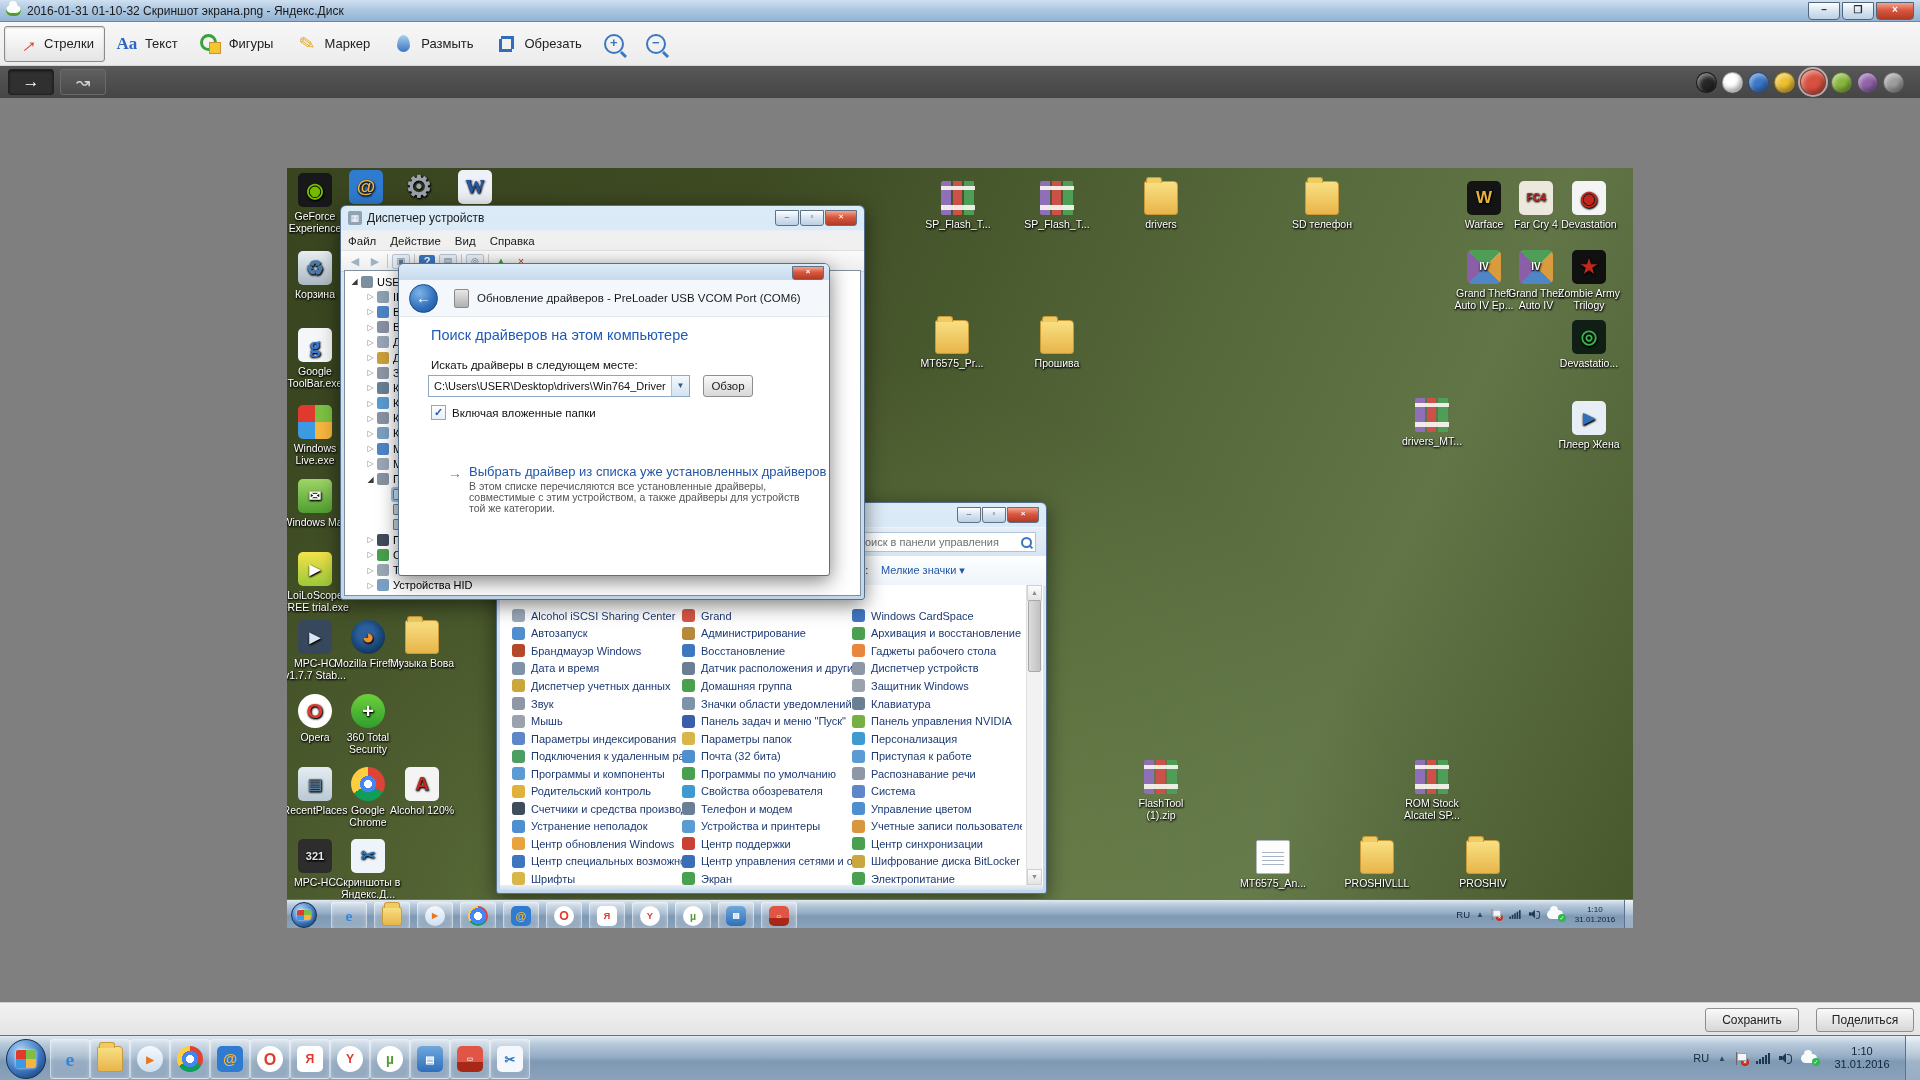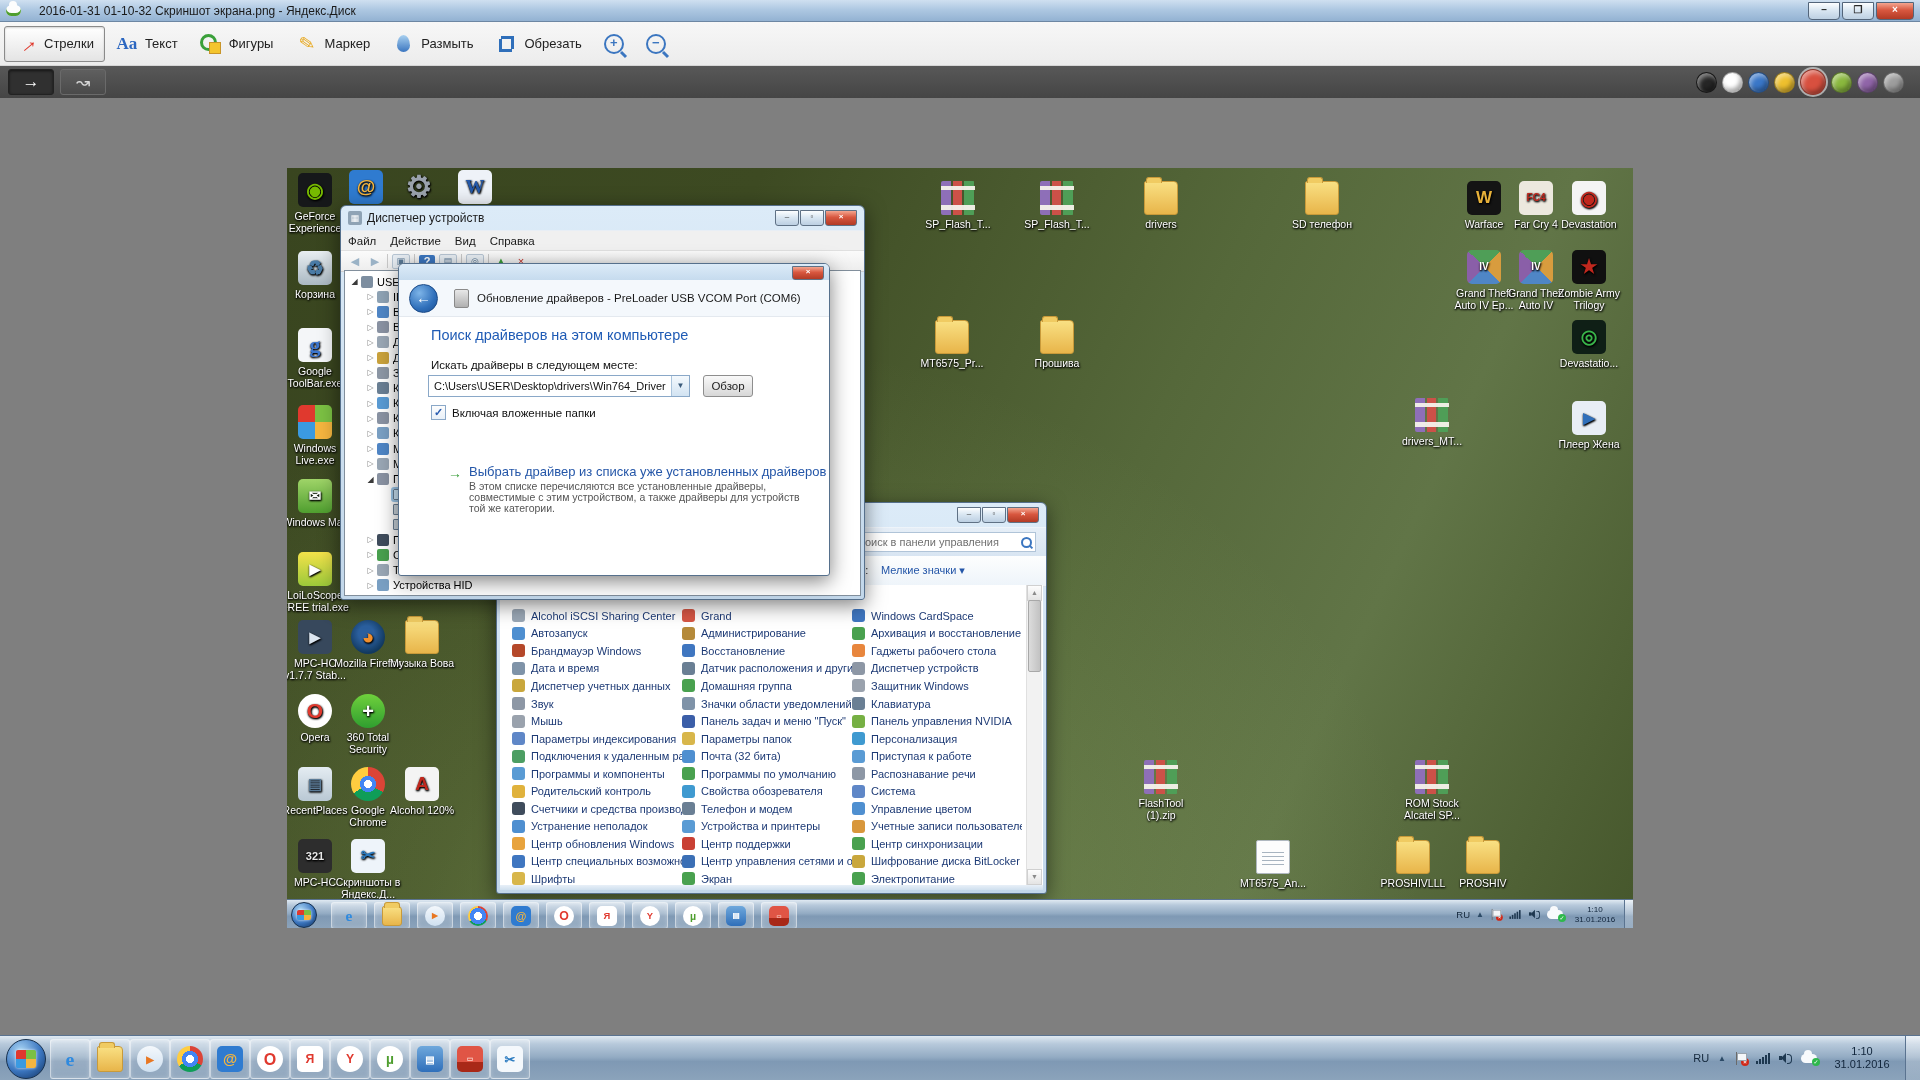--- a/index.html
+++ b/index.html
@@ -1,18 +1,18 @@
 <!DOCTYPE html>
 <html><head>
 <meta charset="utf-8">
 <style>
   html,body{margin:0;padding:0;background:#7f7f7f;font-family:"Liberation Sans",sans-serif;-webkit-font-smoothing:antialiased;}
   #stage{position:relative;width:1920px;height:1080px;overflow:hidden;background:#7f7f7f;}
   
-  #titlebar{position:absolute;left:0;top:0;width:1920px;height:22px;background:linear-gradient(#cfe0f0,#aec8e2 45%,#93b2d2);border-bottom:1px solid #6d87a3;display:flex;align-items:center;padding:0 6px;box-sizing:border-box;font-size:12px;color:#1a1a1a;gap:12px;}
+  #titlebar{position:absolute;left:0;top:0;width:1920px;height:22px;background:linear-gradient(#cfe0f0,#aec8e2 45%,#93b2d2);border-bottom:1px solid #6d87a3;display:flex;align-items:center;padding:0 6px;box-sizing:border-box;font-size:12px;color:#1a1a1a;}
   .appicon{width:15px;height:11px;background:#fdfdfd;border-radius:6px;position:relative;margin-right:6px;box-shadow:inset 0 -3px 0 #4f9e2f;}
   .appicon::before{content:"";position:absolute;left:3px;top:-4px;width:8px;height:8px;border-radius:50%;background:#fdfdfd;}
   .capbtns{margin-left:auto;display:flex;}
   .capbtn{width:30px;height:16px;border:1px solid #53657a;border-radius:0 0 4px 4px;background:linear-gradient(#fdfeff,#dae7f2 45%,#bdd0e2);font-size:10px;line-height:14px;text-align:center;color:#2a2a2a;margin-left:2px;font-weight:bold;}
   .capbtn.close{width:36px;background:linear-gradient(#f4a58f,#d8573f 45%,#b23a25);color:#fff;}
   #toolbar{position:absolute;left:0;top:22px;width:1920px;height:44px;background:linear-gradient(#f7f7f7,#ececec);border-bottom:1px solid #d6d6d6;display:flex;align-items:center;padding:0 4px;box-sizing:border-box;}
   .tool{display:flex;align-items:center;gap:7px;height:34px;padding:0 10px;border:1px solid transparent;border-radius:3px;font-size:13px;color:#222;}
   .tool.sel{border-color:#8a8a8a;background:linear-gradient(#ffffff,#e4e4e4);box-shadow:inset 0 1px 2px rgba(0,0,0,.18);}
   .tico{display:inline-flex;align-items:center;justify-content:center;width:22px;height:22px;}
   .ti-arrow{font-size:21px;font-weight:900;color:#e03428;transform:rotate(-40deg);line-height:1;}
@@ -363,21 +363,21 @@
             <div>FlashTool (1).zip</div>
           </div>
           <div class="dicon" style="left: 1109px; top: 592px;">
             <span class="tile ic-rar" style="height: 34px; width: 34px;"></span>
             <div>ROM Stock Alcatel SP...</div>
           </div>
           <div class="dicon" style="left: 950px; top: 672px;">
             <span class="tile ic-doc" style="height: 34px; width: 34px;"></span>
             <div>MT6575_An...</div>
           </div>
-          <div class="dicon" style="left: 1054px; top: 672px; margin-left: 36px;">
+          <div class="dicon" style="left: 1054px; top: 672px;">
             <span class="tile ic-folder" style="height: 34px; width: 34px;"></span>
             <div>PROSHIVLLL</div>
           </div>
           <div class="dicon" style="left: 1160px; top: 672px;">
             <span class="tile ic-folder" style="height: 34px; width: 34px;"></span>
             <div>PROSHIV</div>
           </div>
         </div>
 
       <div class="win" id="cp" style="left:209px;top:334px;width:551px;height:392px;z-index:20;">
@@ -827,20 +827,24 @@
             <div class="clock">
               <div>1:10</div>
               <div>31.01.2016</div>
             </div>
           </div>
           <div class="sdesk" style="width: 8px;"></div>
         </div>
     </div>
   </div>
 
+  <div id="footerbar">
+    <div class="btn7" style="left:1705px;top:5px;width:94px;">Сохранить</div>
+    <div class="btn7" style="left:1816px;top:5px;width:98px;">Поделиться</div>
+  </div>
 
   <div class="tbar" id="tb-out" style="top:1035px;height:45px;">
       <div class="orb" style="left: 6px; top: 3px; width: 38px; height: 38px;">
         <div class="orbflag"></div>
       </div>
       <div class="tbcell" style="left: 50px; top: 3px; width: 38px; height: 38px;">
         <span class="tile" style="height: 26px; width: 26px; color: rgb(47, 138, 223); font-size: 19.8824px; font-weight: bold; font-family: &quot;Liberation Serif&quot;, serif;">e</span>
       </div>
       <div class="tbcell" style="left: 90px; top: 3px; width: 38px; height: 38px;">
         <span class="tile ic-folder" style="height: 26px; width: 26px;"></span>

